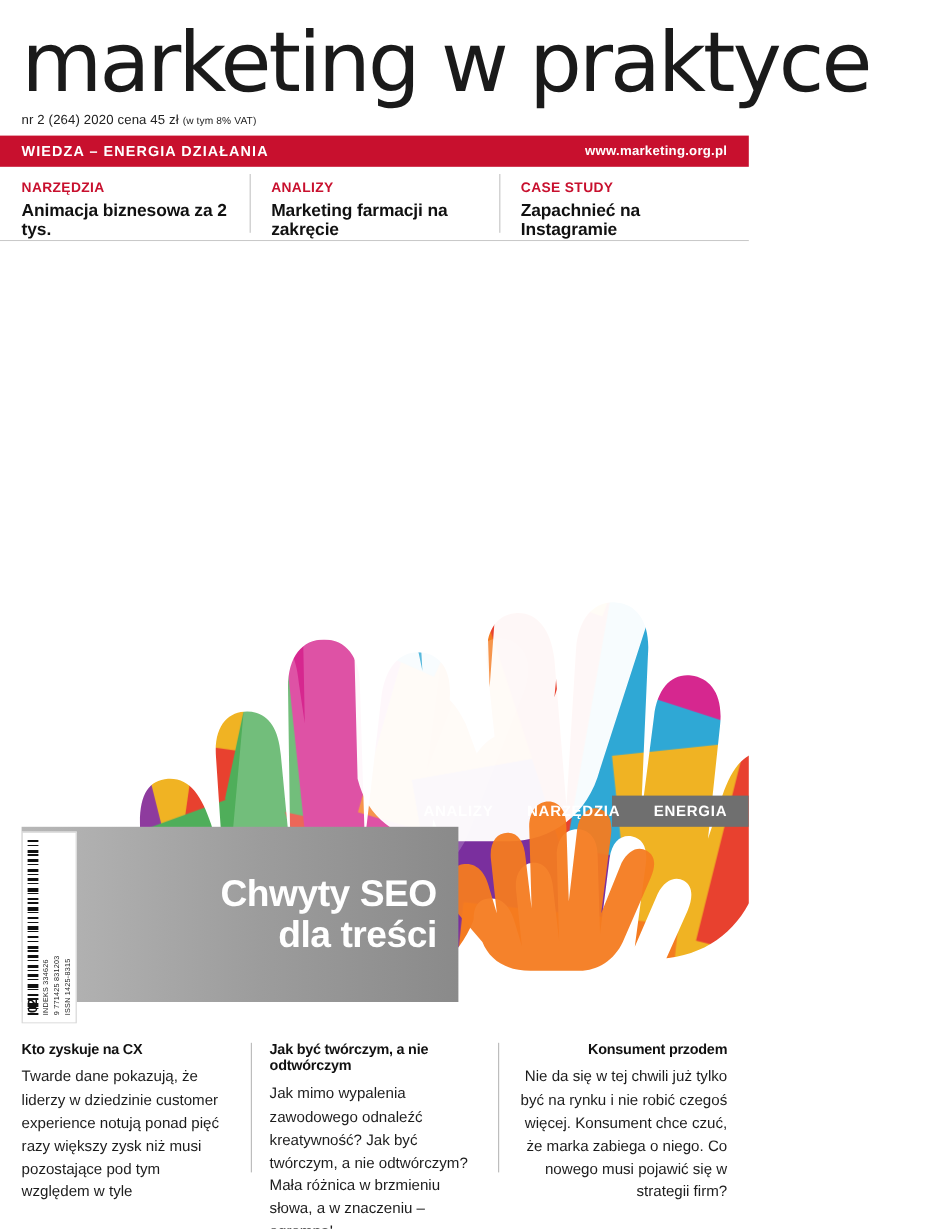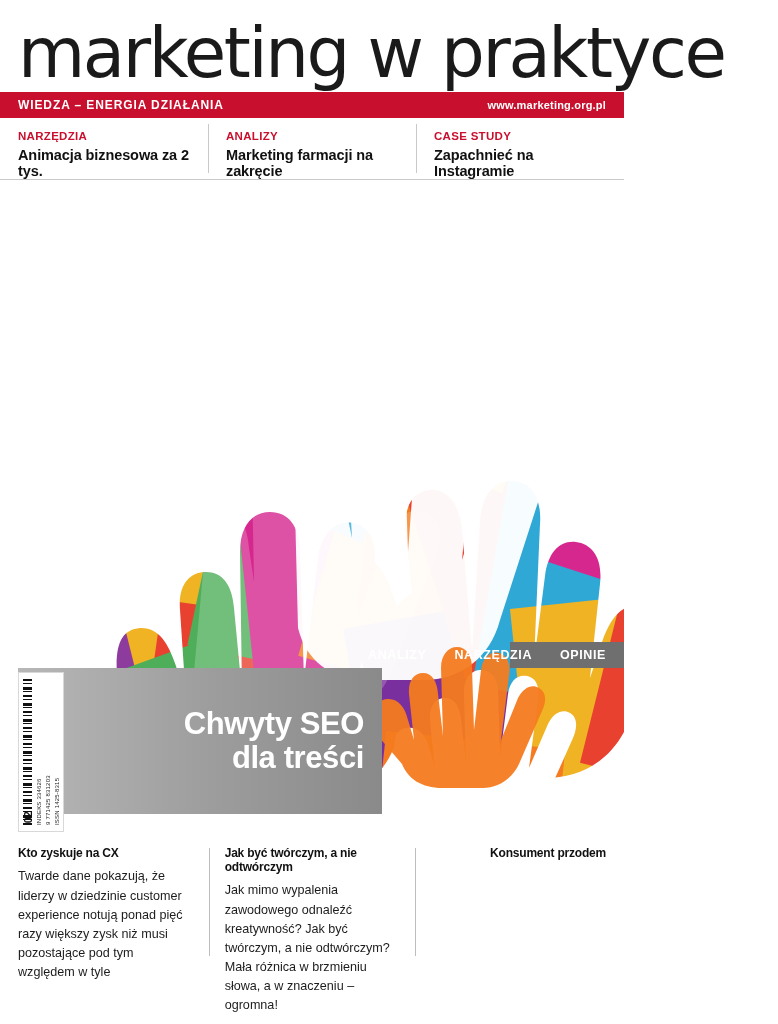--- a/index.html
+++ b/index.html
@@ -239,20 +239,24 @@
     color: #1c1c1c;
   }
 </style>
 </head>
 <body>
 
 <div class="page">
 
   <div class="masthead">
     <div class="magazine-title">marketing w praktyce</div>
+    <div class="issue-line">
+      <span>nr 2 (264) 2020 cena 45 zł</span>
+      <span class="vat">(w tym 8% VAT)</span>
+    </div>
   </div>
 
   <div class="redbar">
     <div class="redbar-left">WIEDZA – ENERGIA DZIAŁANIA</div>
     <div class="redbar-right">www.marketing.org.pl</div>
   </div>
 
   <div class="teasers">
     <div class="teaser">
       <div class="teaser-kicker">NARZĘDZIA</div>
@@ -365,21 +369,21 @@
         <span>INDEKS 334626</span>
         <span>9 771425 831203</span>
         <span>ISSN 1425-8315</span>
       </div>
       <div class="barcode-num">02</div>
     </div>
 
     <div class="tags-strip">
       <span>ANALIZY</span>
       <span>NARZĘDZIA</span>
-      <span>OPINIE</span>
+      <span>ENERGIA</span>
     </div>
 
     <div class="banner">
       <div class="banner-left">
         <div class="banner-headline" style="white-space:pre-line">Chwyty SEO
 dla treści</div>
       </div>
     </div>
   </div>
 
@@ -387,16 +391,17 @@
     <div class="bcol">
       <div class="bcol-title">Kto zyskuje na CX</div>
       <div class="bcol-body">Twarde dane pokazują, że liderzy w dziedzinie customer experience notują ponad pięć razy większy zysk niż musi pozostające pod tym względem w tyle</div>
     </div>
     <div class="bcol">
       <div class="bcol-title">Jak być twórczym, a nie odtwórczym</div>
       <div class="bcol-body">Jak mimo wypalenia zawodowego odnaleźć kreatywność? Jak być twórczym, a nie odtwórczym? Mała różnica w brzmieniu słowa, a w znaczeniu – ogromna!</div>
     </div>
     <div class="bcol">
       <div class="bcol-title">Konsument przodem</div>
+      <div class="bcol-body">Nie da się w tej chwili już tylko być na rynku i nie robić czegoś więcej. Konsument chce czuć, że marka zabiega o niego. Co nowego musi pojawić się w strategii firm?</div>
     </div>
   </div>
 
 </div>
 
 </body></html>

